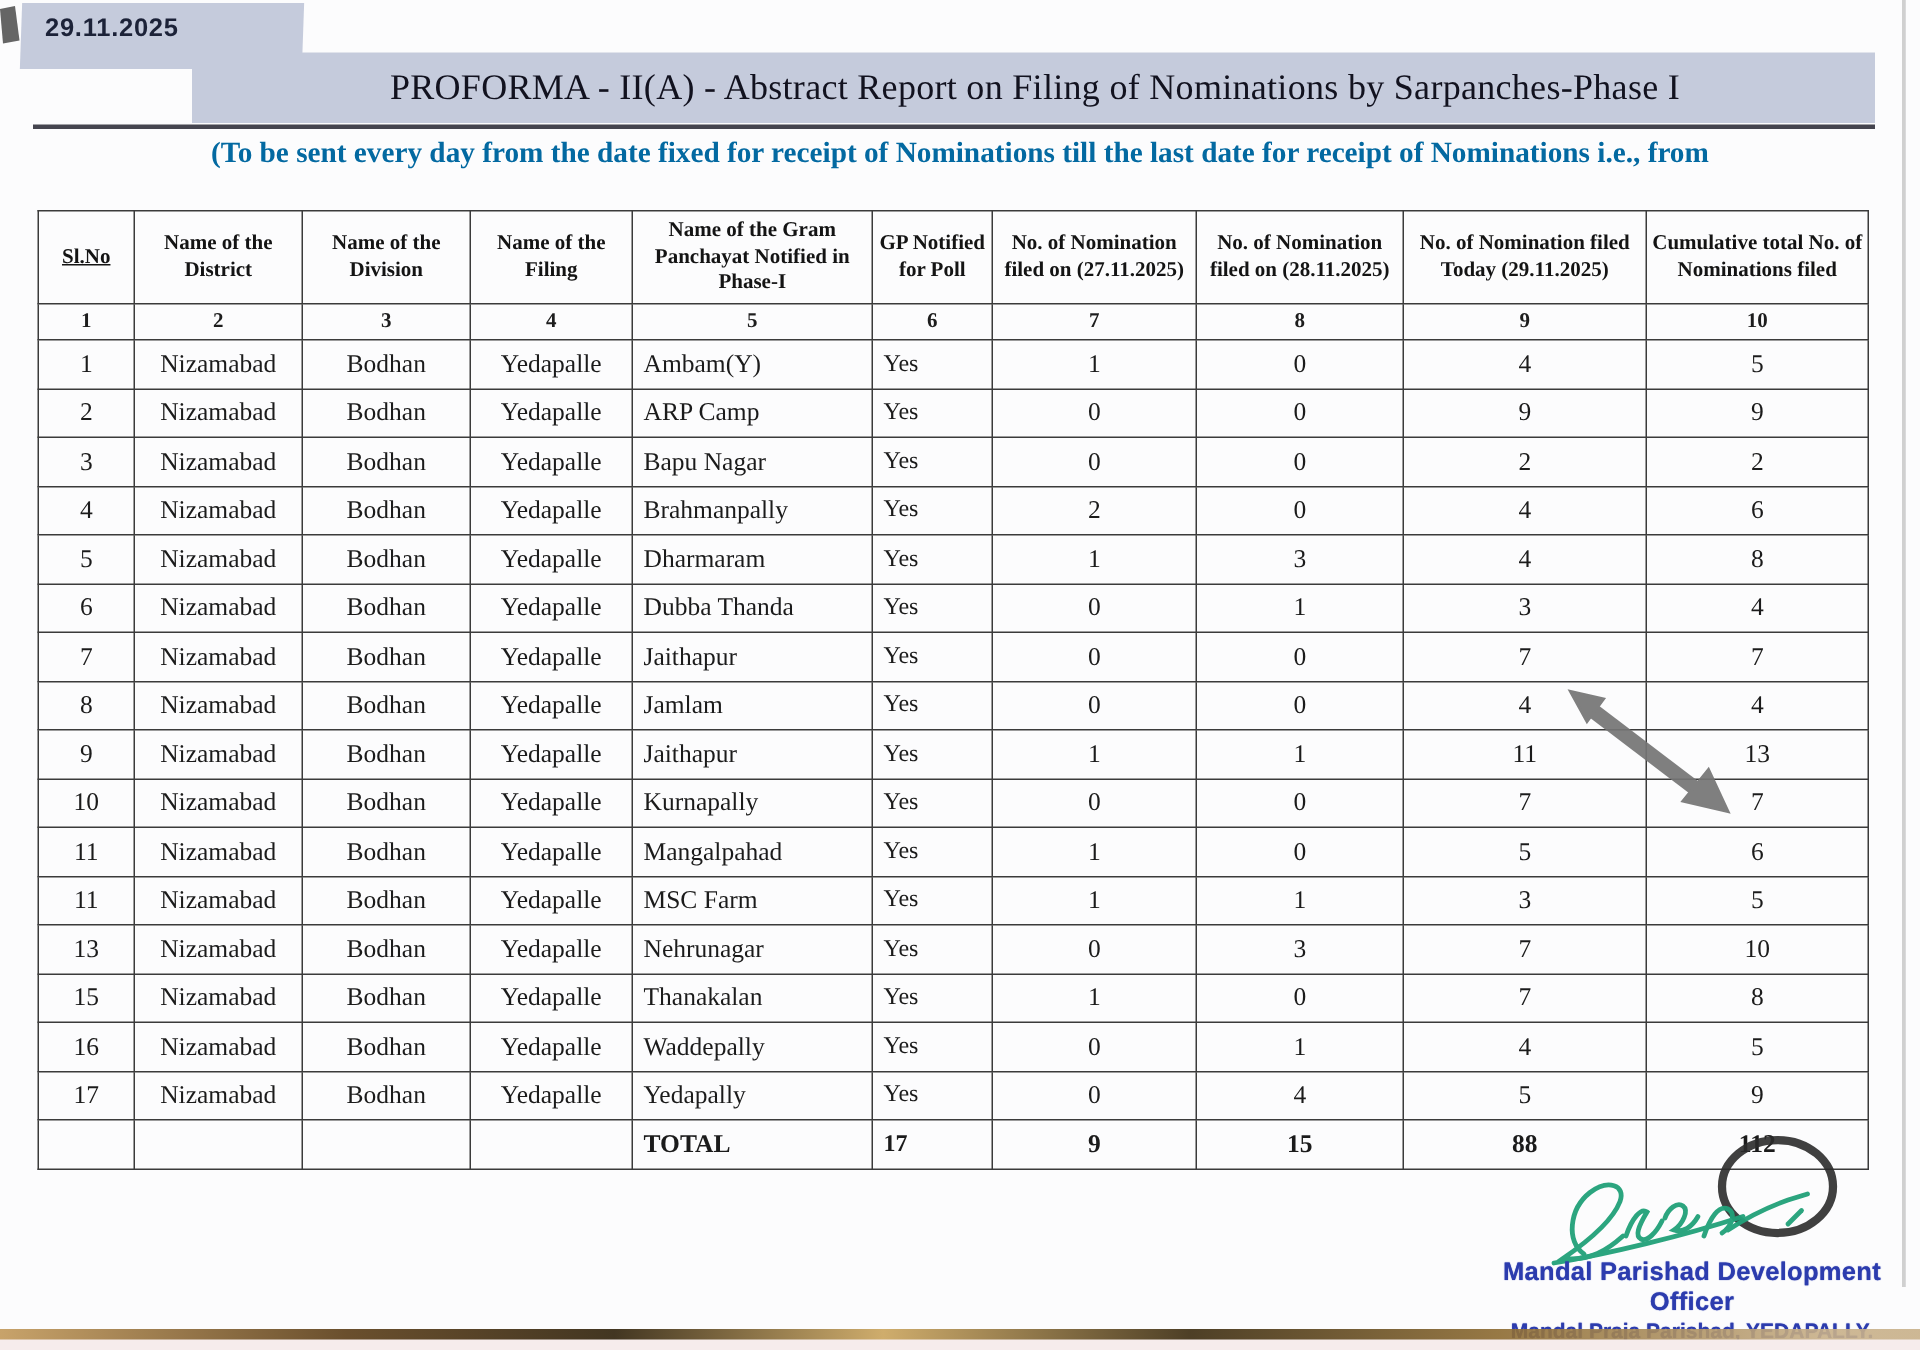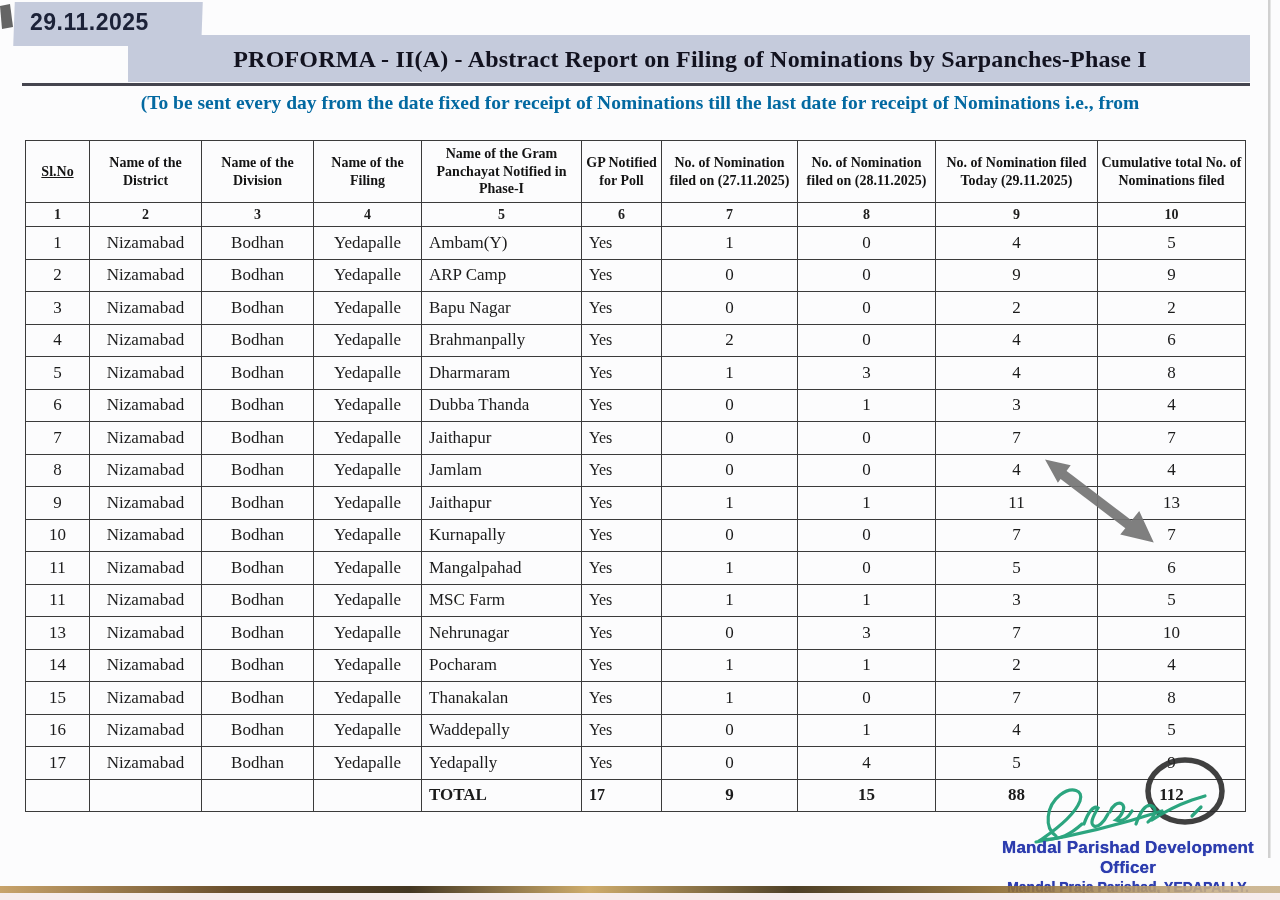--- a/index.html
+++ b/index.html
@@ -5,27 +5,27 @@
   html,body{margin:0;padding:0;background:#ffffff;}
   .page{
     position:relative;width:1280px;height:900px;overflow:hidden;
     background:#fcfcfd;color:#1d1d1d;
     font-family:"Liberation Serif", serif;
   }
   
   .date-patch{position:absolute;left:14px;top:2px;width:188px;height:44px;
     background:var(--highlight,#c5cbdc);transform:skewX(-2deg);}
   .date-text{position:absolute;left:30px;top:9px;
-    font-family:"Liberation Sans",sans-serif;font-weight:bold;font-size:23px;
+    font-family:"Liberation Sans",sans-serif;font-weight:bold;font-size:17px;
     color:#1c2238;letter-spacing:.5px;}
   
   .title-band{position:absolute;left:128px;top:35px;width:1122px;height:47px;
     background:var(--highlight,#c5cbdc);}
   .title{position:absolute;left:135px;top:46px;width:1110px;text-align:center;
-    font-weight:bold;font-size:24px;color:#12121f;letter-spacing:.2px;}
+    font-weight:normal;font-size:24px;color:#12121f;letter-spacing:.2px;}
   .title-underline{position:absolute;left:22px;top:83px;width:1228px;height:3px;
     background:#45454f;}
   .subtitle{position:absolute;left:0;top:91px;width:1280px;text-align:center;
     font-weight:bold;font-size:19.5px;line-height:1.22;color:#0369a1;}
   
   table.report{position:absolute;left:25px;top:140px;width:1220px;
     border-collapse:collapse;table-layout:fixed;}
   .report th,.report td{border:1.6px solid #3b3b3b;overflow:hidden;}
   .report thead tr.hdr{height:62px;}
   .report th{font-size:14px;font-weight:bold;line-height:1.24;padding:2px 1px;
@@ -257,32 +257,20 @@
           <td class="c2">Bodhan</td>
           <td class="c3">Yedapalle</td>
           <td class="c4">Nehrunagar</td>
           <td class="c5">Yes</td>
           <td class="c6">0</td>
           <td class="c7">3</td>
           <td class="c8">7</td>
           <td class="c9">10</td>
         </tr>
         <tr>
-          <td class="c0">14</td>
-          <td class="c1">Nizamabad</td>
-          <td class="c2">Bodhan</td>
-          <td class="c3">Yedapalle</td>
-          <td class="c4">Pocharam</td>
-          <td class="c5">Yes</td>
-          <td class="c6">1</td>
-          <td class="c7">1</td>
-          <td class="c8">2</td>
-          <td class="c9">4</td>
-        </tr>
-        <tr>
           <td class="c0">15</td>
           <td class="c1">Nizamabad</td>
           <td class="c2">Bodhan</td>
           <td class="c3">Yedapalle</td>
           <td class="c4">Thanakalan</td>
           <td class="c5">Yes</td>
           <td class="c6">1</td>
           <td class="c7">0</td>
           <td class="c8">7</td>
           <td class="c9">8</td>

